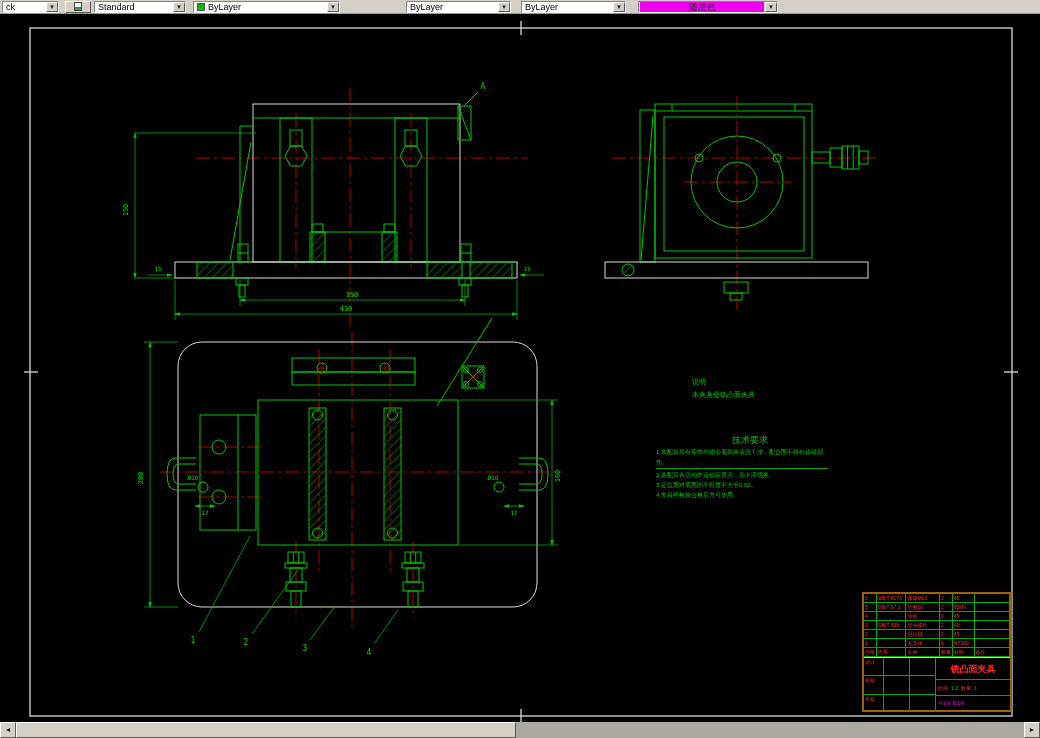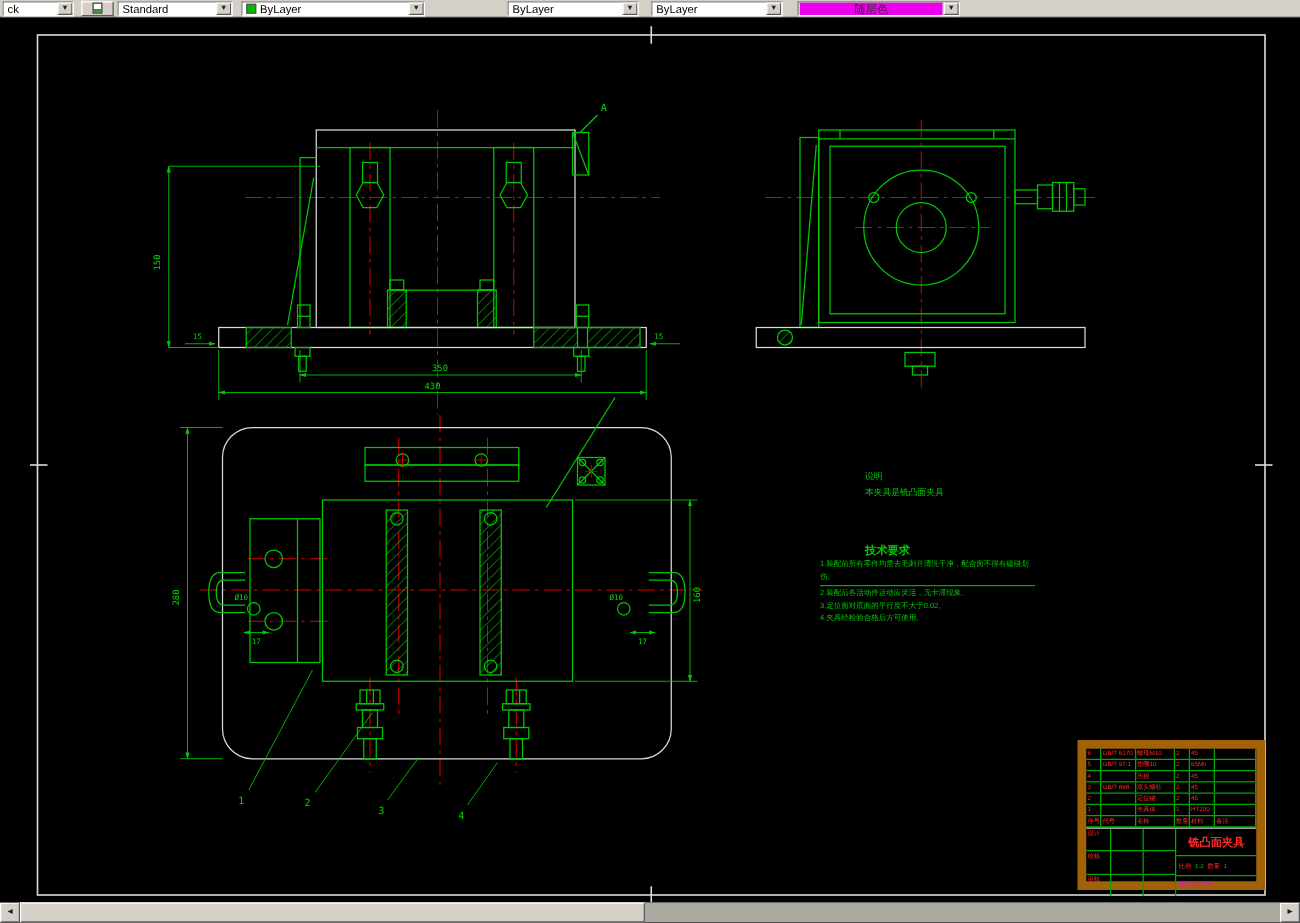--- a/index.html
+++ b/index.html
@@ -24,27 +24,27 @@
   .plot-swatch{flex:1;height:10px;margin:0 1px;background:#ee00ee;color:#222;
     font-size:9px;line-height:10px;text-align:center;overflow:hidden}
   
   .canvas{position:relative;width:1040px;height:708px;background:#000}
   svg{position:absolute;left:0;top:0}
   .dimtext{fill:#00dd00;font-size:7px;text-anchor:middle;font-family:"DejaVu Sans Mono",monospace}
   .dimtext-s{fill:#00dd00;font-size:6px;text-anchor:middle;font-family:"DejaVu Sans Mono",monospace}
   .callouttext{fill:#00dd00;font-size:8px;text-anchor:middle;font-family:"DejaVu Sans Mono",monospace}
   
   .note-line{position:absolute;color:#00cc00;font-size:7px;line-height:11px;white-space:nowrap}
-  .tech-title{position:absolute;left:692px;top:420px;color:#00cc00;font-size:9px;font-weight:bold}
+  .tech-title{position:absolute;left:732px;top:420px;color:#00cc00;font-size:9px;font-weight:normal}
   .tech-notes{position:absolute;left:656px;top:433px;width:172px;color:#00cc00;
     font-size:6px;line-height:10px}
   .tech-note:first-child{border-bottom:1px solid #00aa00;padding-bottom:1px;margin-bottom:1px}
   
   .titleblock{position:absolute;left:862px;top:578px;width:150px;height:120px;
-    border:7px solid #a16207;background:#000;color:#ff2a2a;font-size:5px;line-height:8px}
+    border:2px solid #a16207;background:#000;color:#ff2a2a;font-size:5px;line-height:8px}
   .tb-parts{height:63px;overflow:hidden}
   .tb-row{display:flex;height:9px;border-bottom:1px solid #00aa00}
   .tb-cell{border-right:1px solid #00aa00;height:100%;overflow:hidden;
     white-space:nowrap;padding-left:1px}
   .tb-bottom{display:flex;height:55px;border-top:1px solid #cfcfcf}
   .tbb-left{width:72px;border-right:1px solid #00aa00;display:flex;flex-direction:column}
   .tbb-row{flex:1;display:flex;border-bottom:1px solid #00aa00}
   .tbb-row:last-child{border-bottom:none}
   .tbb-label{width:20px;border-right:1px solid #00aa00;padding-left:1px}
   .tbb-cell{flex:1;border-right:1px solid #00aa00}
@@ -86,21 +86,21 @@
     <span class="carrow">▼</span>
   </div>
   <div class="combo" style="width:105px;margin-left:66px">
     <span class="ctext">ByLayer</span>
     <span class="carrow">▼</span>
   </div>
   <div class="combo" style="width:105px;margin-left:10px">
     <span class="ctext">ByLayer</span>
     <span class="carrow">▼</span>
   </div>
-  <div class="combo plot" style="width:130px;margin-left:12px">
+  <div class="combo plot" style="width:140px;margin-left:12px">
     <span class="plot-swatch">随层色</span>
     <span class="carrow">▼</span>
   </div>
 </div>
 
 <div class="canvas">
 <svg width="1040" height="708" viewBox="0 0 1040 708">
   <defs>
     <pattern id="hatch" width="6" height="6" patternUnits="userSpaceOnUse" patternTransform="rotate(45)">
       <line x1="0" y1="0" x2="0" y2="6" stroke="#00b400" stroke-width="1"></line>

